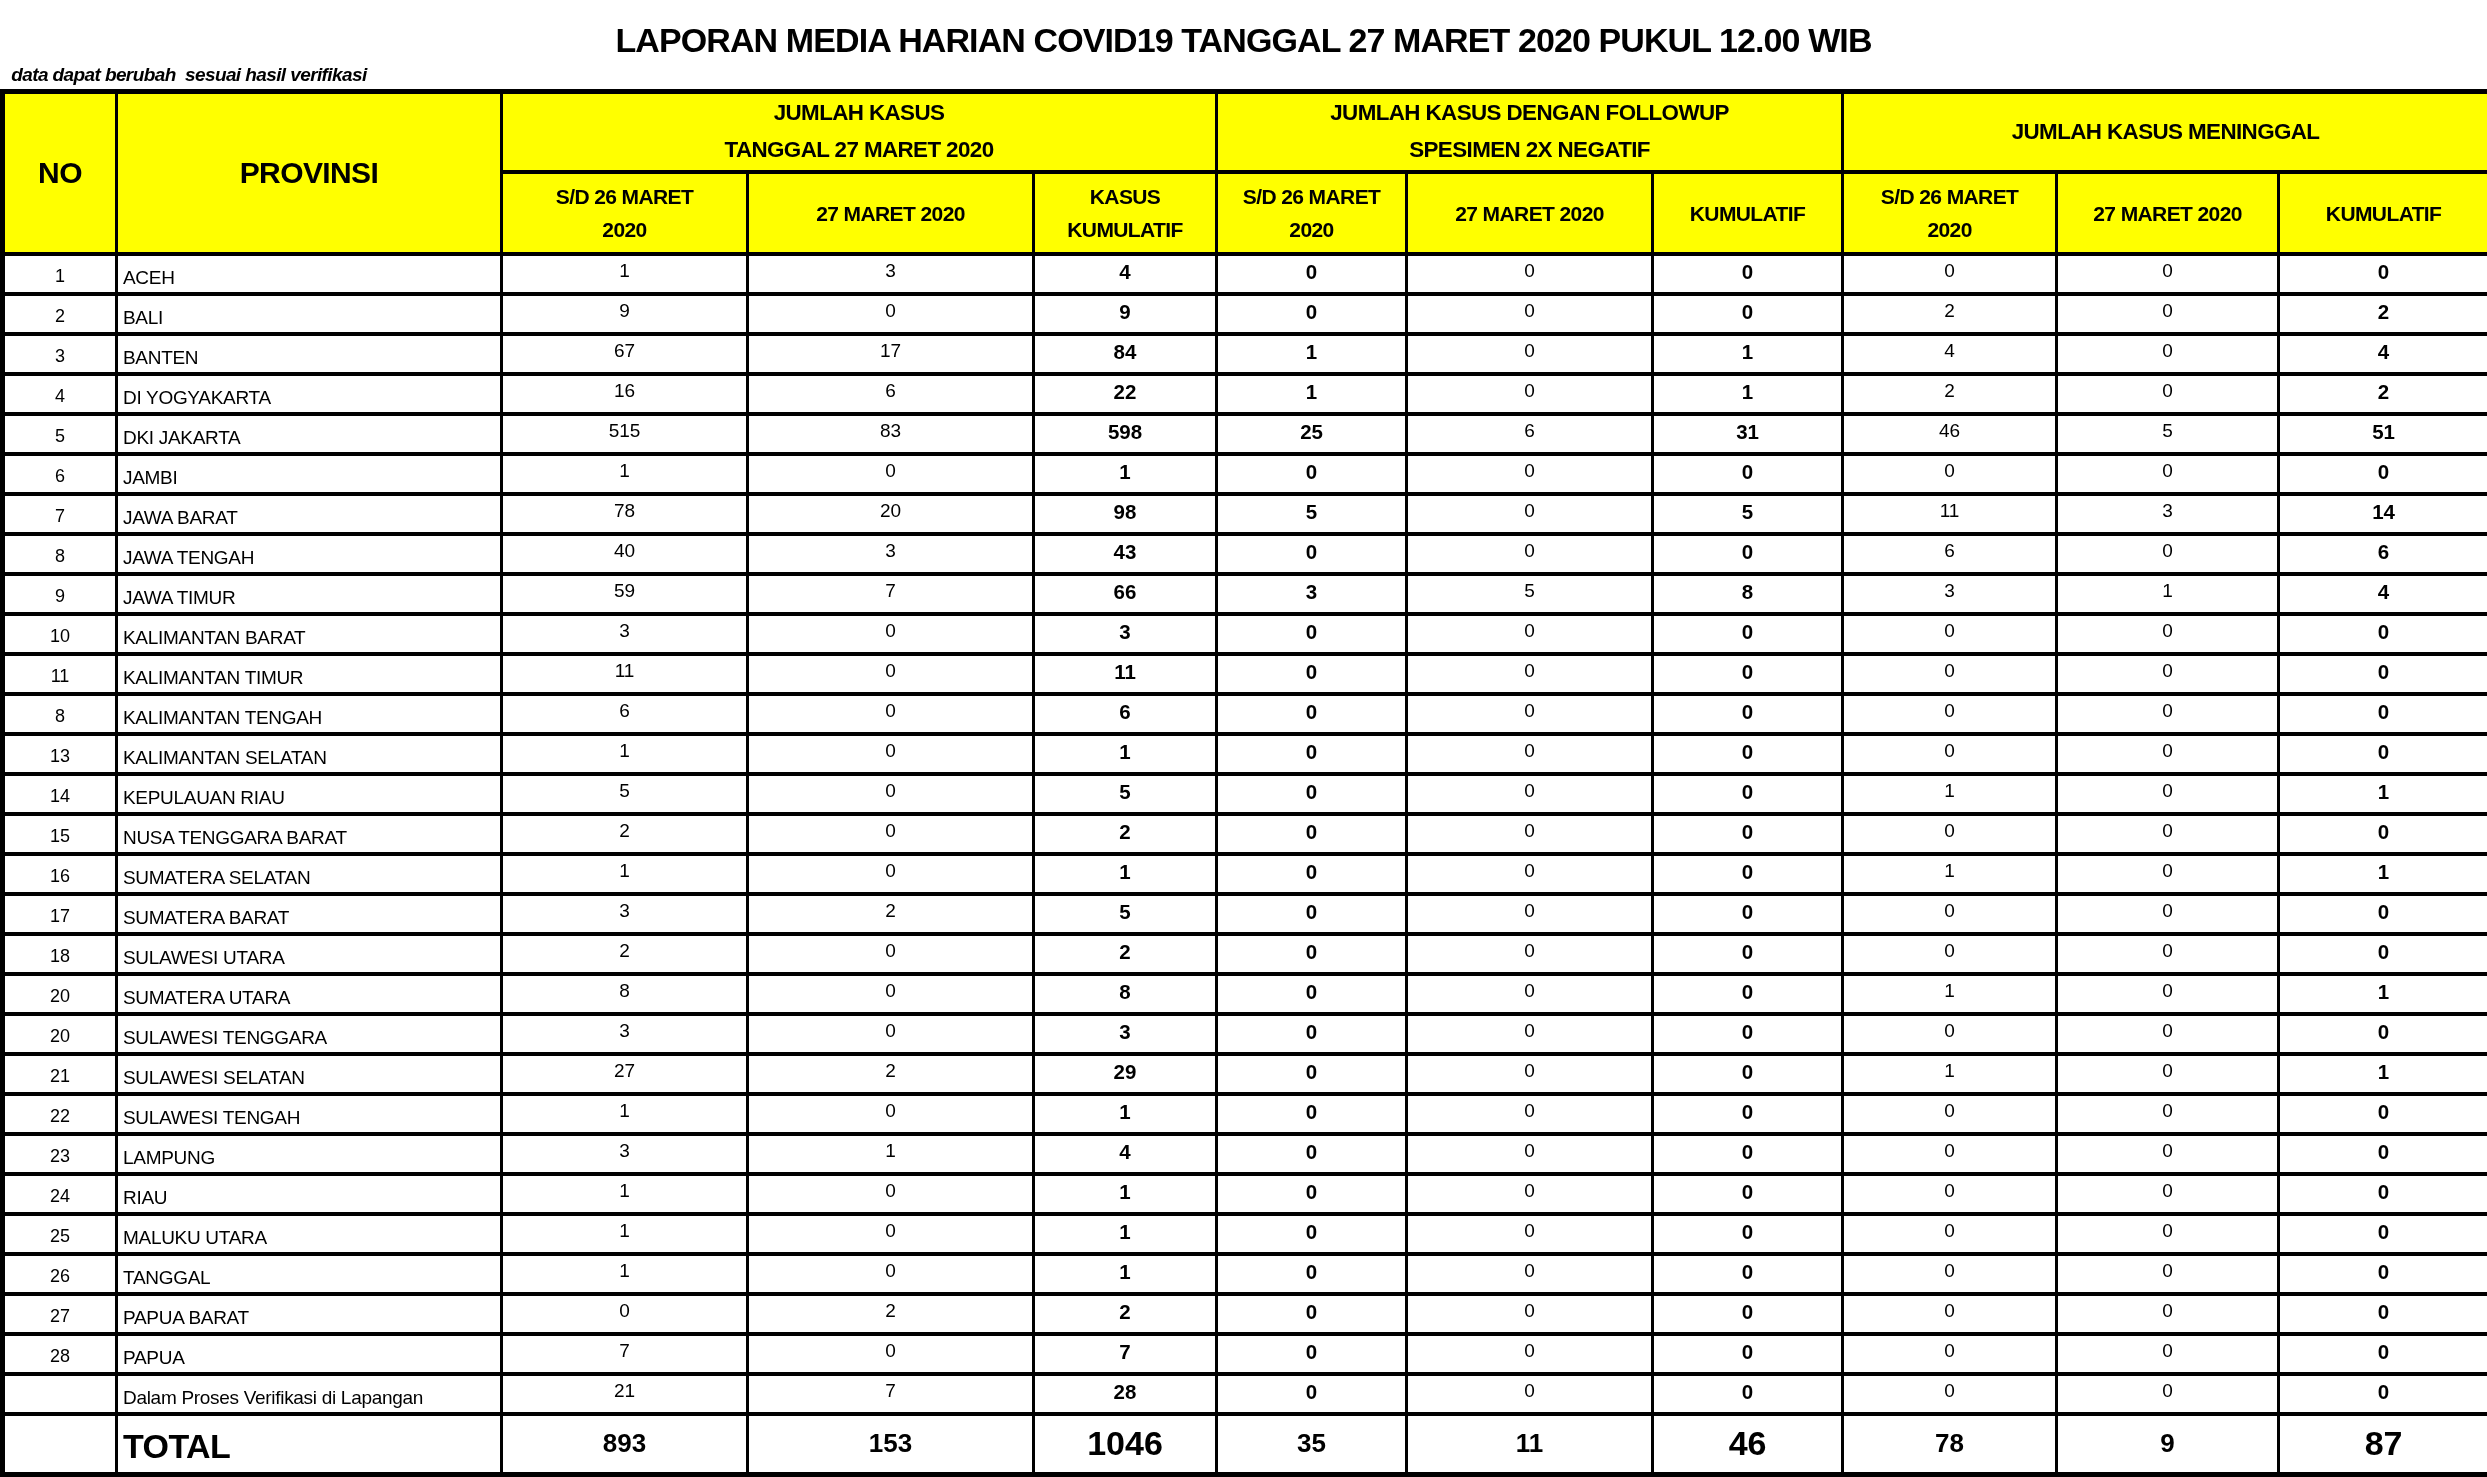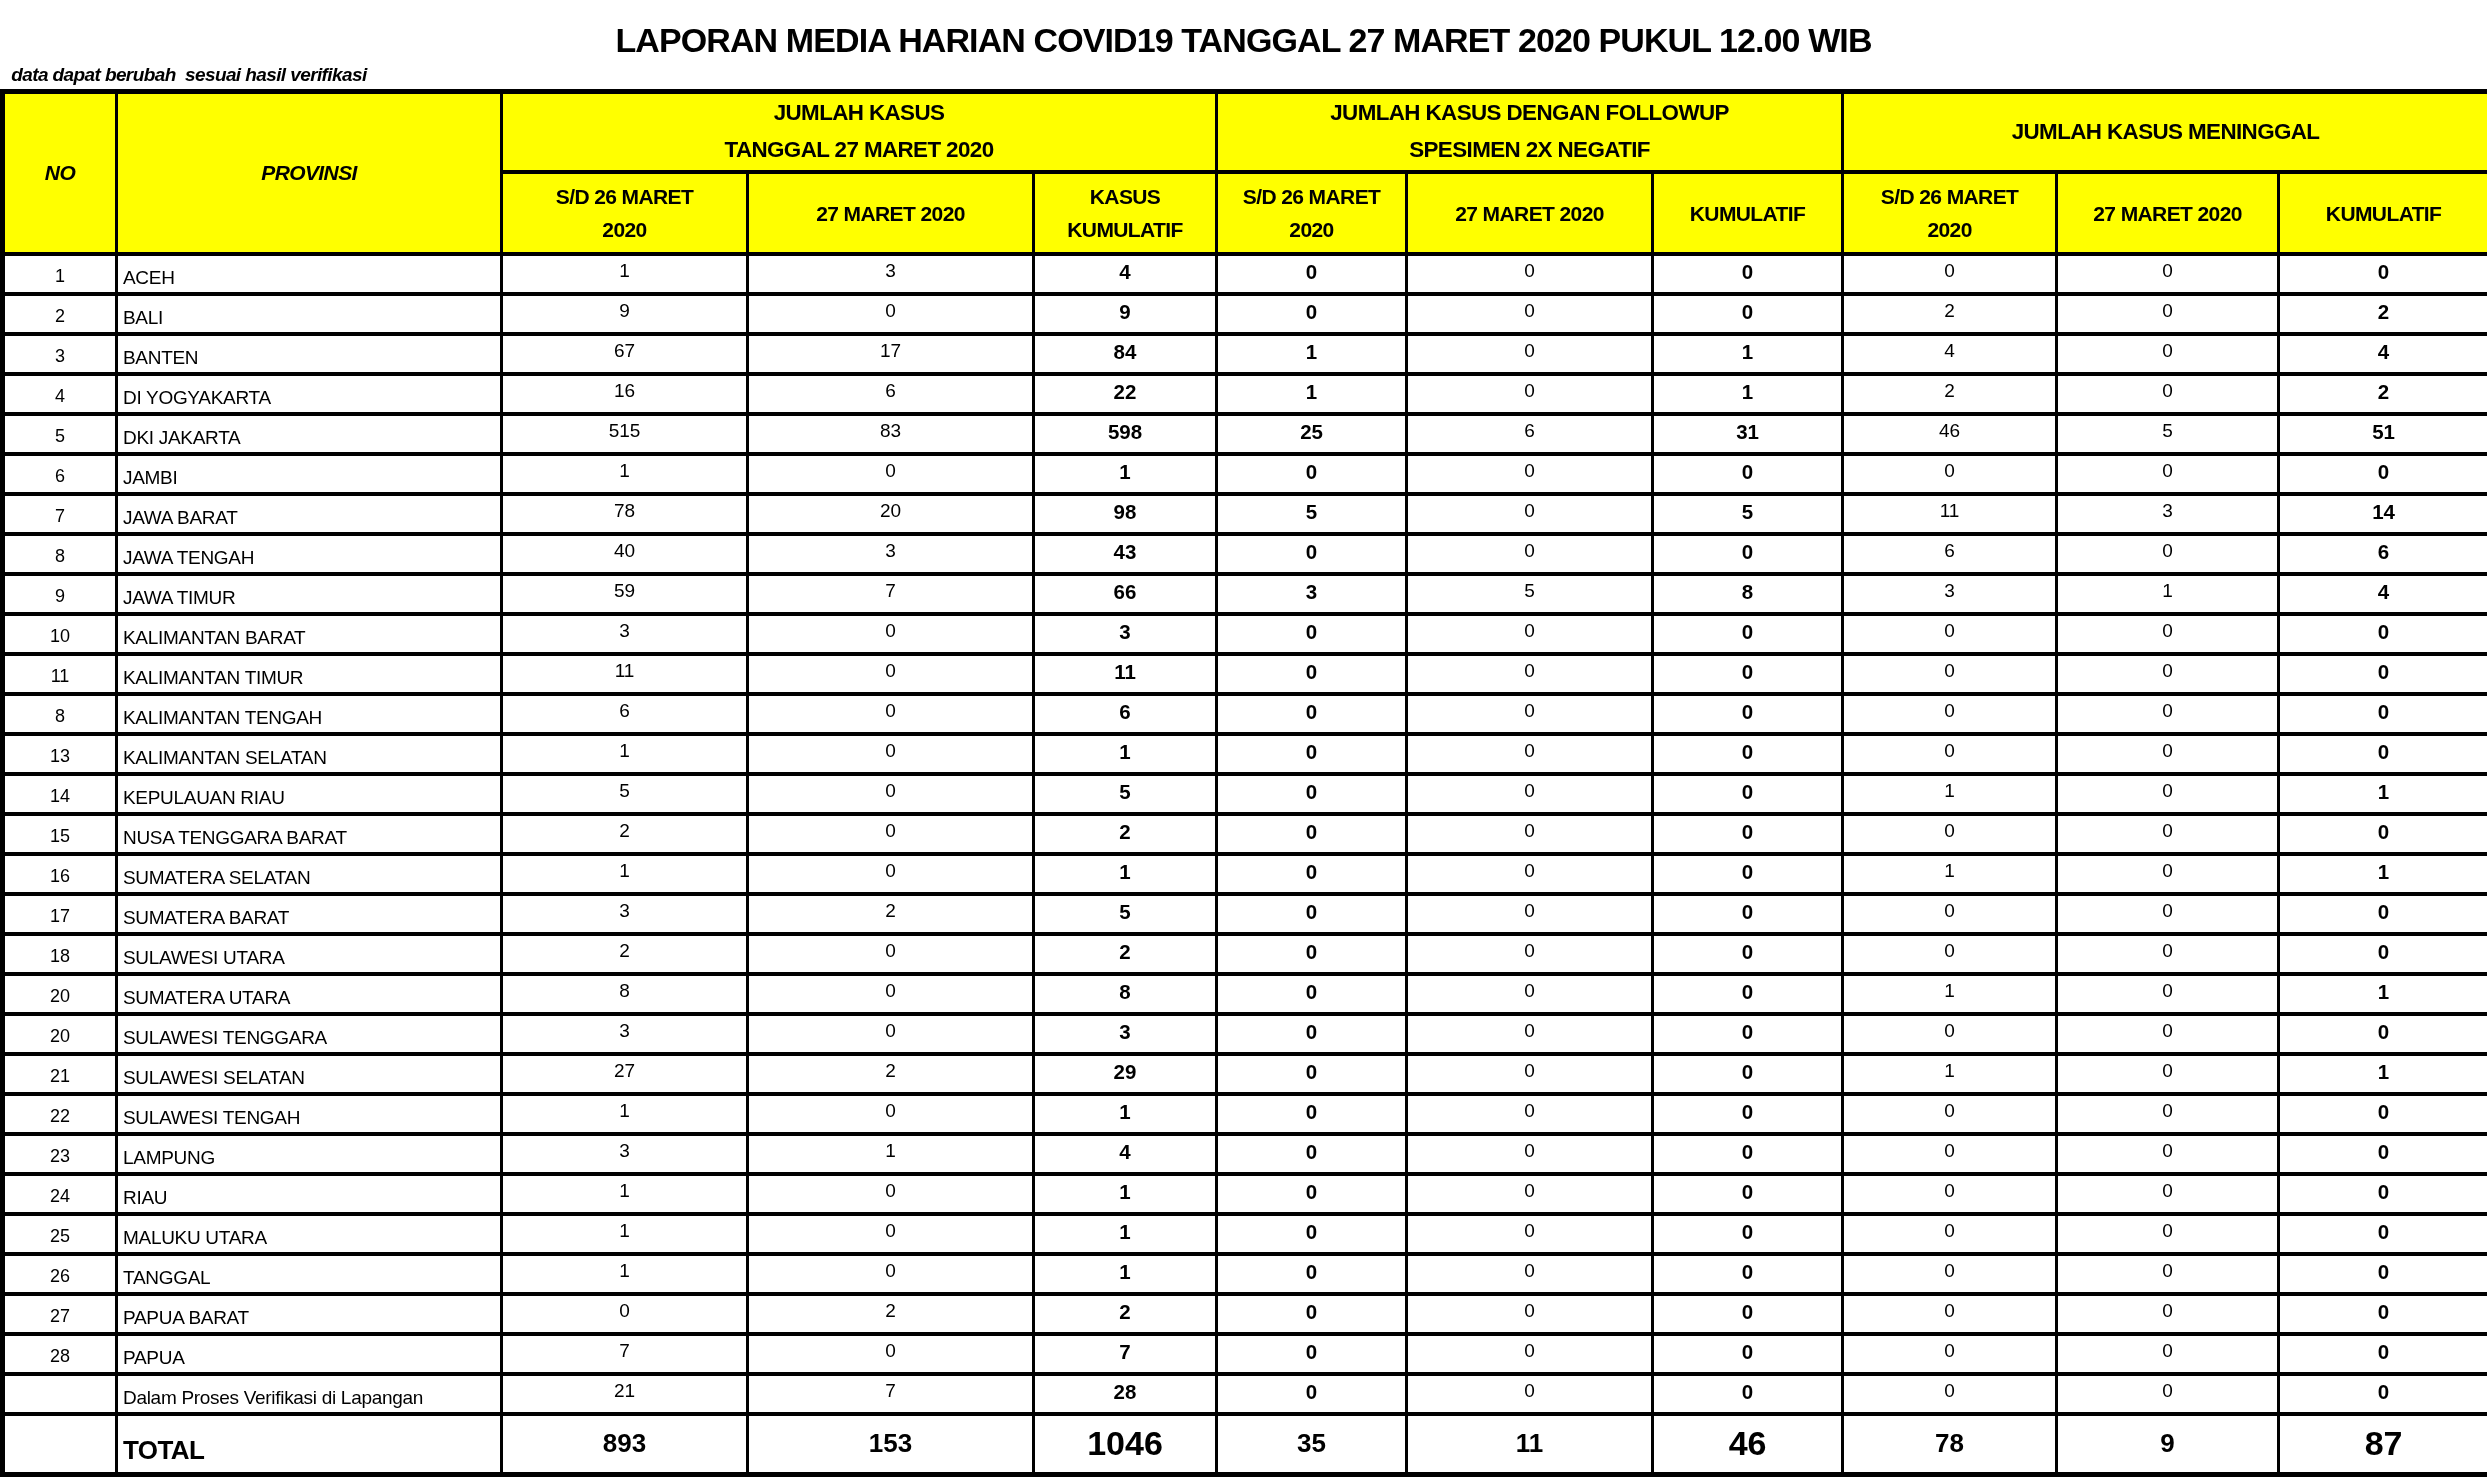--- a/index.html
+++ b/index.html
@@ -25,30 +25,30 @@
     border: 5.6px solid #000;
   }
   th, td { border: 3.1px solid #000; border-top-width: 4.3px; border-bottom-width: 4.3px; overflow: hidden; }
   th {
     background: #FFFF00; font-weight: bold;
     white-space: pre-line; text-align: center;
     letter-spacing: -0.6px; vertical-align: middle;
   }
   tr.group-row { height: 73px; }
   tr.sub-row { height: 82px; }
-  .h-corner { font-size: 21px; font-style: italic; }
+  .h-corner { font-size: 30px; }
   .h-group { font-size: 22.4px; line-height: 1.65; }
   .h-sub { font-size: 21px; line-height: 1.6; }
   tbody tr { height: 40px; }
   td.c-no { text-align: center; vertical-align: bottom; font-size: 18px; padding-bottom: 5px; }
   td.c-prov { text-align: left; vertical-align: bottom; font-size: 19px; padding: 0 2.5px 3.7px 5px; letter-spacing: -0.3px; white-space: nowrap; }
   td.c-num { text-align: center; vertical-align: top; font-size: 19px; padding-top: 3.1px; }
   td.c-num.b { font-weight: bold; font-size: 20.5px; }
   tr.total-row { height: 60px; }
-  tr.total-row td.c-prov { font-weight: bold; font-size: 26px; letter-spacing: -0.6px; padding-bottom: 6.2px; margin-left: 15px; }
+  tr.total-row td.c-prov { font-weight: bold; font-size: 34px; letter-spacing: -0.6px; padding-bottom: 6.2px; margin-left: 15px; }
   tr.total-row td.c-num { font-weight: bold; vertical-align: middle; padding-top: 0; font-size: 26px; }
   tr.total-row td.c-num.xl { font-size: 34px; }
 </style>
 </head>
 <body>
 
 <div class="title">LAPORAN MEDIA HARIAN COVID19 TANGGAL 27 MARET 2020 PUKUL 12.00 WIB</div>
 <div class="subtitle">data dapat berubah  sesuai hasil verifikasi</div>
 
 <table class="report">

